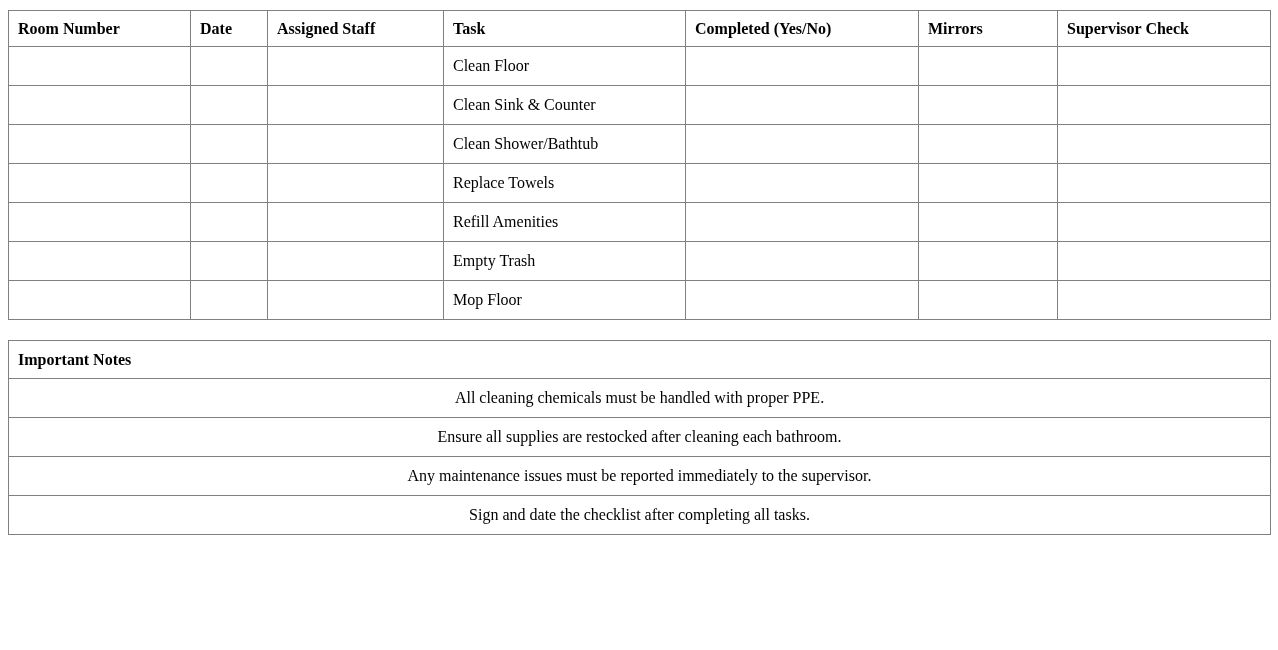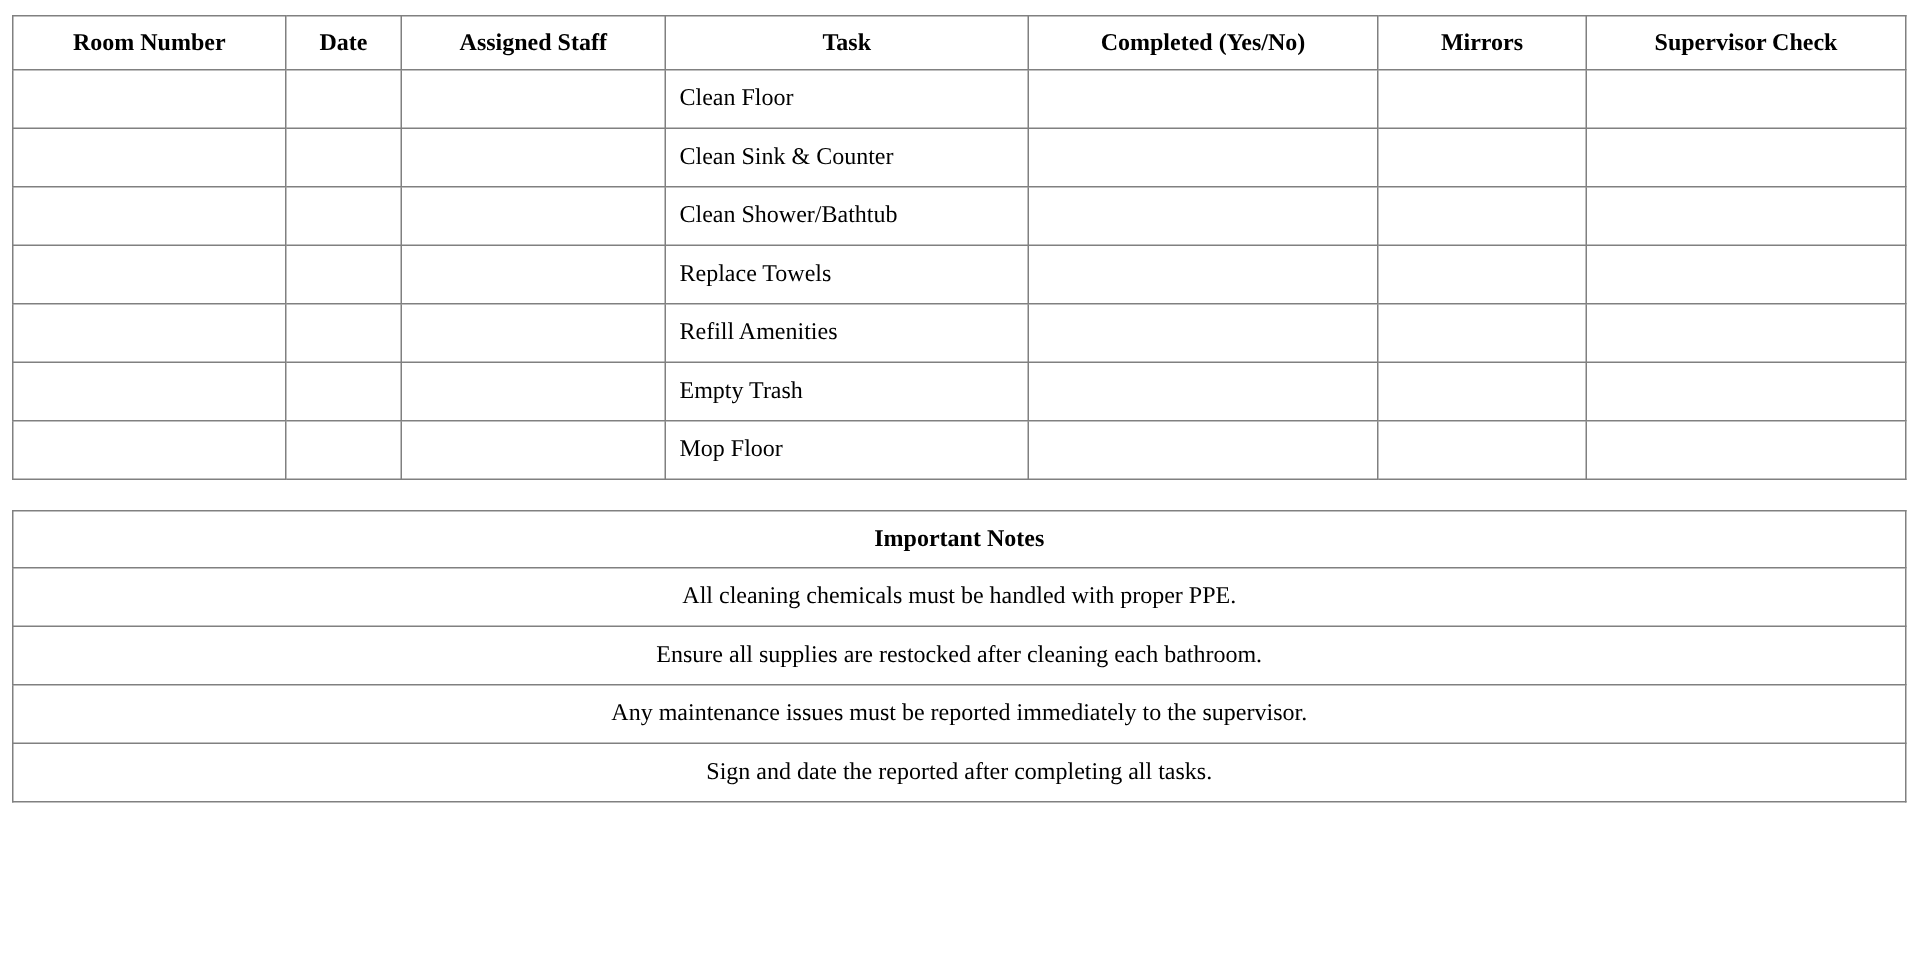--- a/index.html
+++ b/index.html
@@ -25,21 +25,20 @@
     padding: 0 9px;
     font-size: 16px;
     text-align: left;
     vertical-align: middle;
     overflow: hidden;
     white-space: nowrap;
   }
   th {
     font-weight: bold;
     height: 35px;
-    text-align: center;
   }
   td {
     font-weight: normal;
     height: 38px;
   }
   .notes-table {
     margin-top: 20px;
     padding-left: 20px;
   }
   .notes-table th {
@@ -156,18 +155,18 @@
       <tr>
         <td>All cleaning chemicals must be handled with proper PPE.</td>
       </tr>
       <tr>
         <td>Ensure all supplies are restocked after cleaning each bathroom.</td>
       </tr>
       <tr>
         <td>Any maintenance issues must be reported immediately to the supervisor.</td>
       </tr>
       <tr>
-        <td>Sign and date the reported after completing all tasks.</td>
+        <td>Sign and date the checklist after completing all tasks.</td>
       </tr>
     </tbody>
   </table>
 
 </div>
 
 </body></html>

